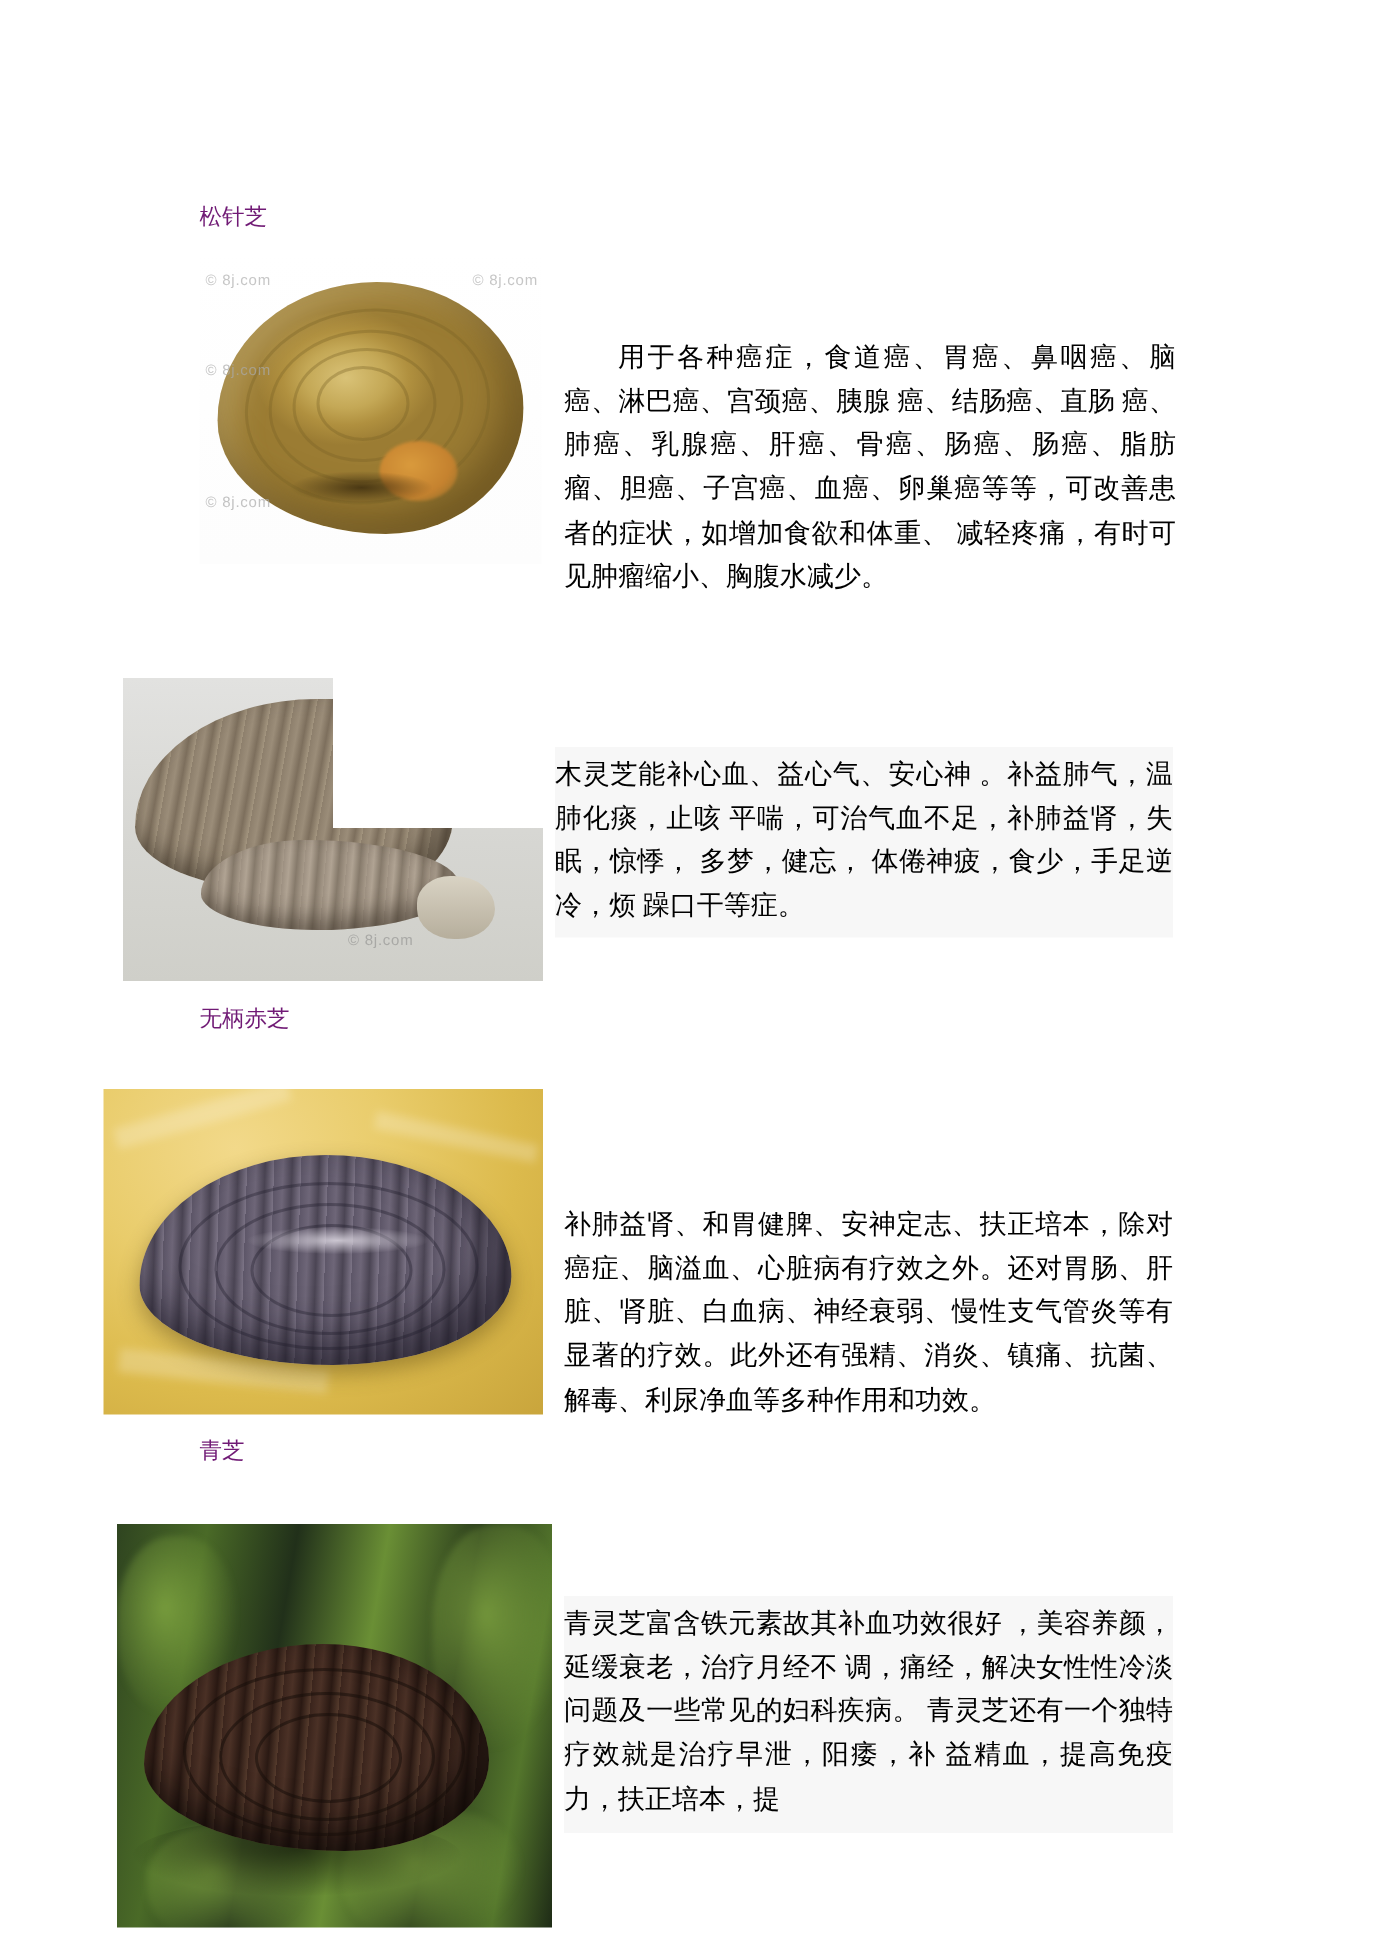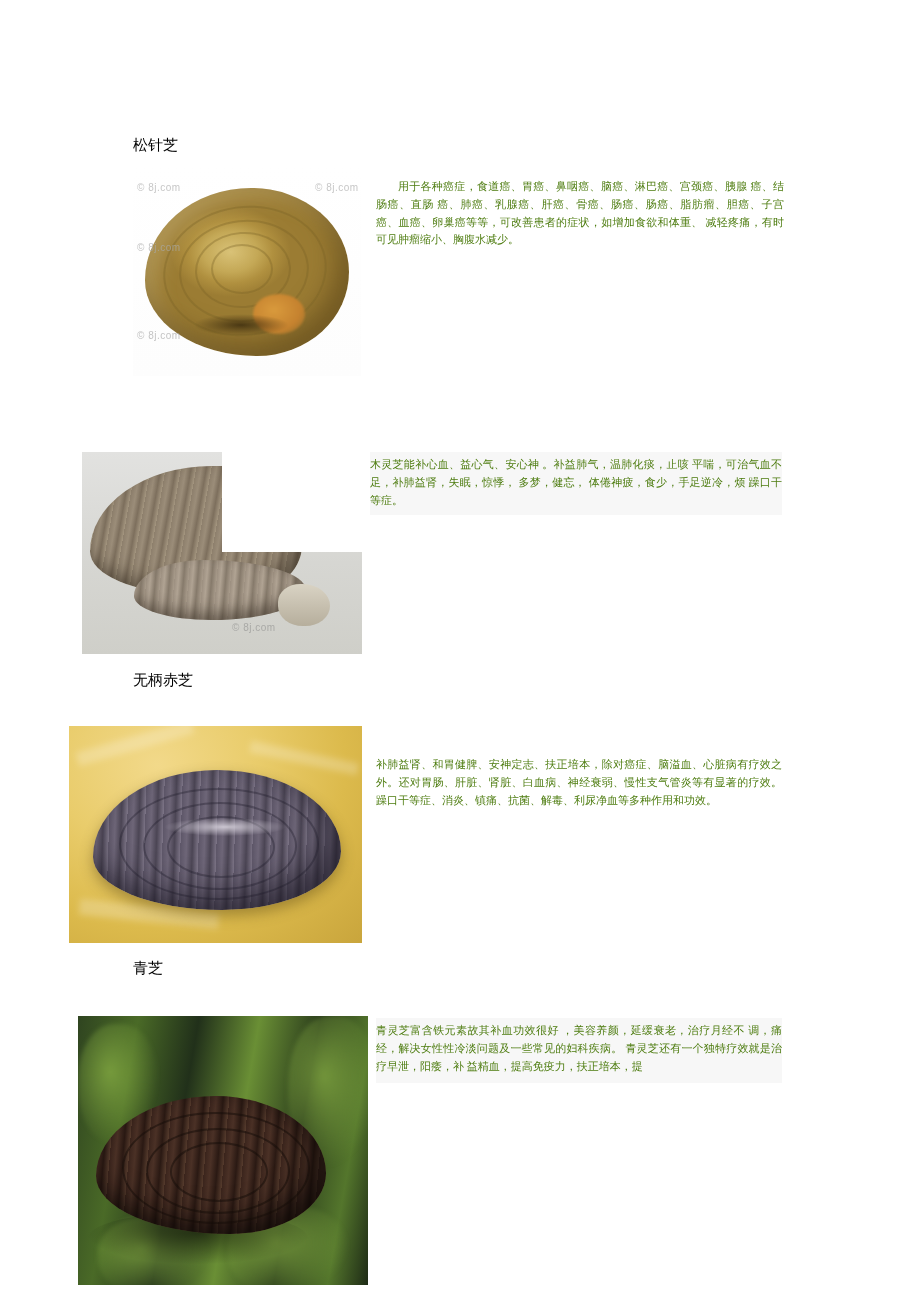--- a/index.html
+++ b/index.html
@@ -25,47 +25,48 @@
 
   .section {
     position: absolute;
   }
 
   .caption {
     position: absolute;
     font-size: 15px;
     line-height: 1.2;
     font-family: Liberation Sans, sans-serif;
-    color: #000000;
+    color: #701a75;
     white-space: nowrap;
   }
 
   .photo {
     position: absolute;
     overflow: hidden;
     background: #cccccc;
   }
 
   .photo .wm {
     position: absolute;
     color: rgba(255,255,255,0.55);
     font-size: 10px;
     font-family: "Liberation Sans", sans-serif;
     letter-spacing: 0.5px;
     pointer-events: none;
   }
 
   .textblock {
     position: absolute;
-    font-size: 11px;
+    font-size: 18px;
     line-height: 1.62;
     text-align: justify;
     text-justify: inter-ideograph;
-    color: #4d7c0f;
+    color: #000000;
     font-family: "Liberation Serif", "DejaVu Serif", serif;
+    margin-top: 46px;
   }
 
   .textblock.shaded {
     background: #f7f7f7;
   }
 
   .indent2 { text-indent: 2em; }
 
   
   #photo-songzhen {
@@ -248,21 +249,21 @@
     <div class="fold f1"></div>
     <div class="fold f2"></div>
     <div class="fold f3"></div>
     <div class="cap"></div>
     <div class="capring cr1"></div>
     <div class="capring cr2"></div>
     <div class="capring cr3"></div>
     <div class="lightedge"></div>
   </div>
 
-  <div class="textblock" style="left:376px; top:756px; width:406px;">补肺益肾、和胃健脾、安神定志、扶正培本，除对癌症、脑溢血、心脏病有疗效之外。还对胃肠、肝脏、肾脏、白血病、神经衰弱、慢性支气管炎等有显著的疗效。躁口干等症、消炎、镇痛、抗菌、解毒、利尿净血等多种作用和功效。</div>
+  <div class="textblock" style="left:376px; top:756px; width:406px;">补肺益肾、和胃健脾、安神定志、扶正培本，除对癌症、脑溢血、心脏病有疗效之外。还对胃肠、肝脏、肾脏、白血病、神经衰弱、慢性支气管炎等有显著的疗效。此外还有强精、消炎、镇痛、抗菌、解毒、利尿净血等多种作用和功效。</div>
 
   <div class="caption" style="left:133px; top:959px;">青芝</div>
 
   <div class="photo" id="photo-qingzhi">
     <div class="moss m1"></div>
     <div class="moss m2"></div>
     <div class="moss m3"></div>
     <div class="moss m4"></div>
     <div class="shadow"></div>
     <div class="fungus"></div>

